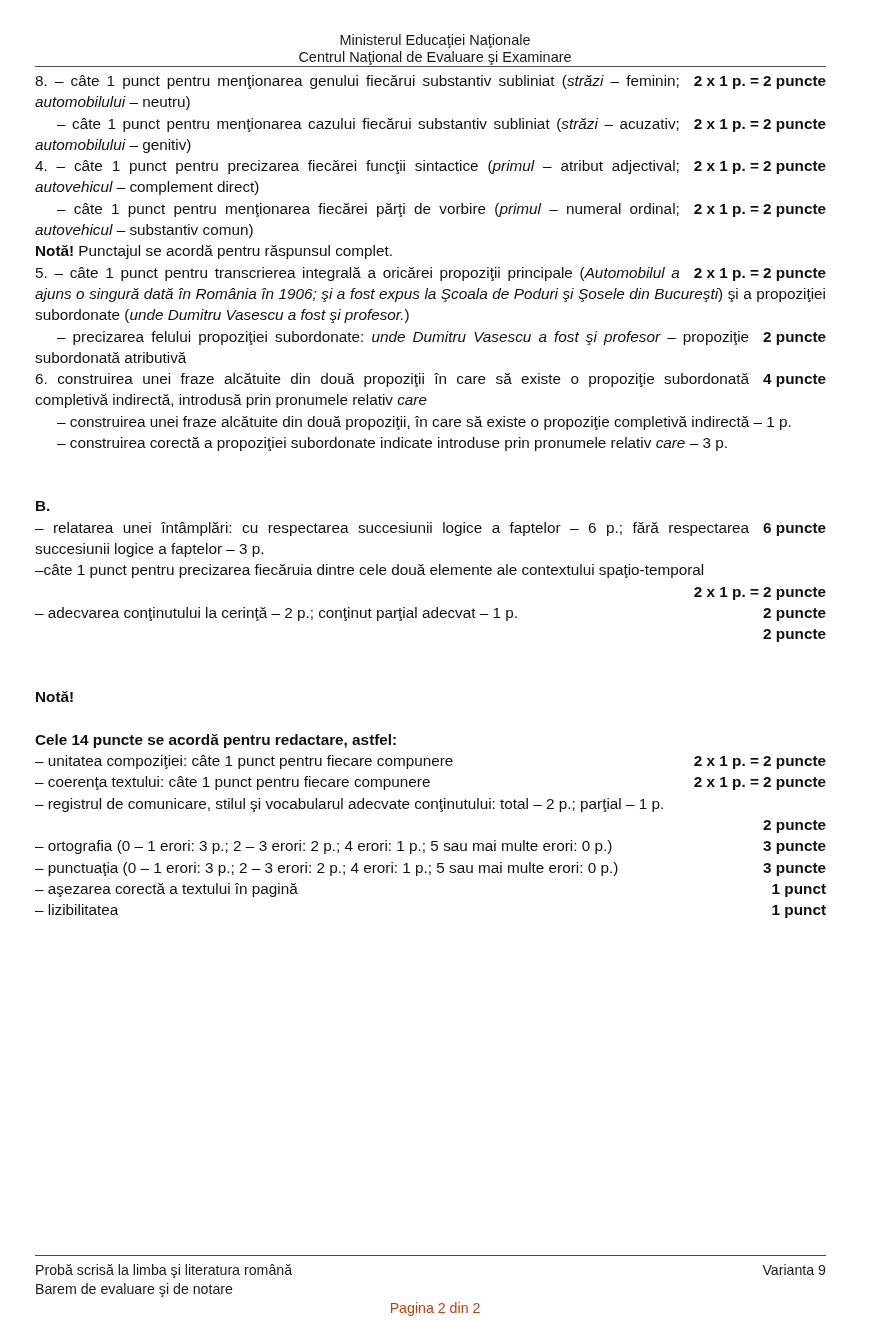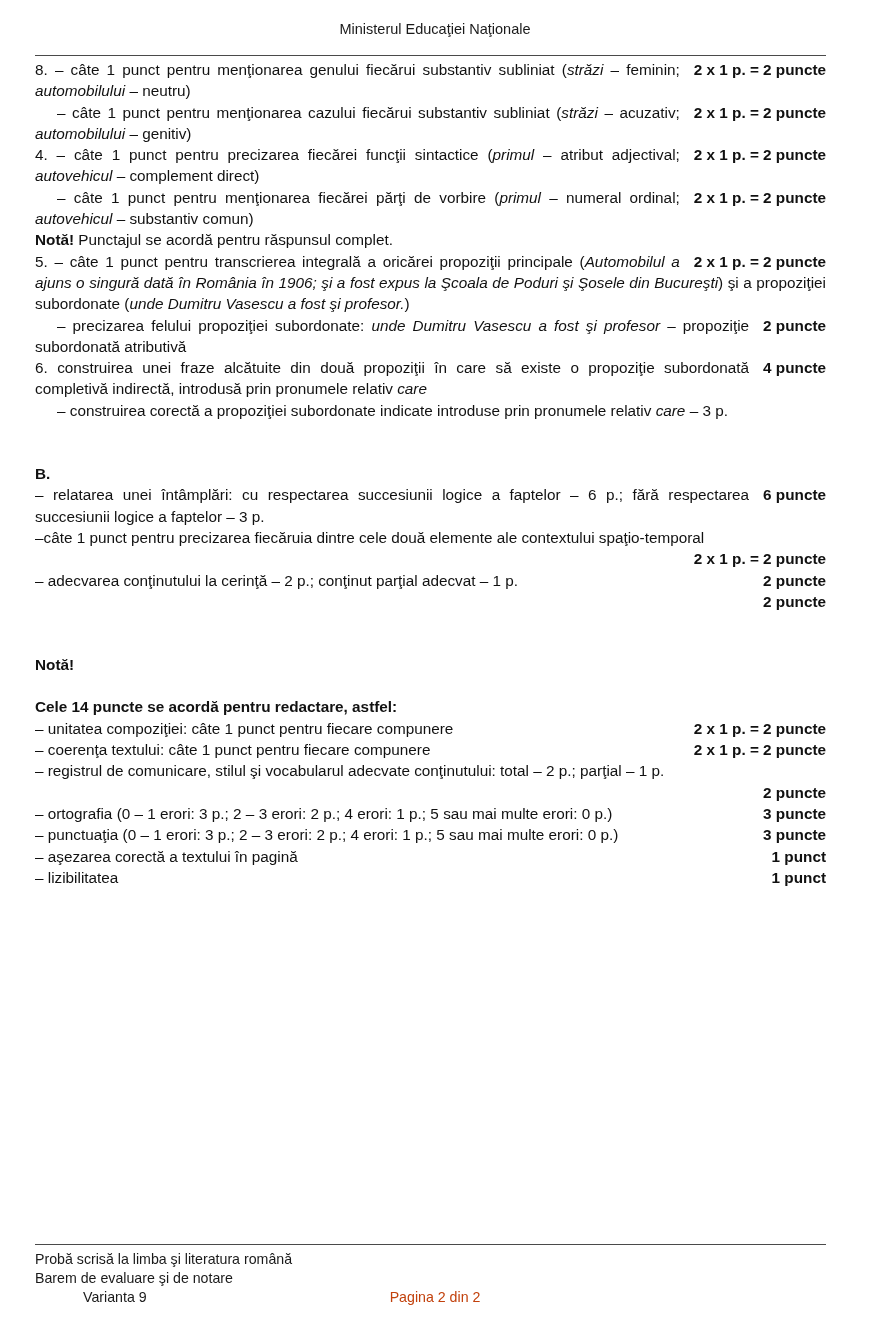--- a/index.html
+++ b/index.html
@@ -11,21 +11,21 @@
     width: 870px;
     height: 1320px;
     position: relative;
     font-family: "Liberation Sans", sans-serif;
     color: #111111;
     overflow: hidden;
   }
 
   .page {
     position: absolute;
-    left: 0; top: 1px;
+    left: 0; top: 12px;
     width: 870px;
     height: 928px;
   }
 
   
   .doc-header {
     position: absolute;
     left: 35px;
     top: 20px;
     width: 800px;
@@ -111,41 +111,41 @@
     top: 1249px;
     width: 791px;
     font-size: 14.2px;
     line-height: 19px;
     color: #1a1a1a;
   }
   .footer-row {
     display: flex;
     justify-content: space-between;
     align-items: flex-start;
-    flex-direction: column;
   }
   .footer-left div { white-space: nowrap; }
   .footer-right { white-space: nowrap; margin-left: 48px; }
   .footer-page {
     position: absolute;
     left: 35px;
     top: 1288px;
     width: 800px;
     text-align: center;
     font-size: 14.2px;
     color: #c2410c;
   }
 </style>
 </head>
 <body>
 
 <div class="page">
 
   <div class="doc-header">
     <div>Ministerul Educaţiei Naţionale</div>
+    <div>Centrul Naţional de Evaluare şi Examinare</div>
   </div>
   <div class="header-rule"></div>
 
   <div class="content">
 
     <div class="blk">
       <span class="score">2 x 1 p. = 2 puncte</span><span>8. – câte 1 punct pentru menţionarea genului fiecărui substantiv subliniat (</span><em>străzi</em><span> – feminin; </span><em>automobilului</em><span> – neutru)</span>
     </div>
 
     <div class="blk">
@@ -169,20 +169,23 @@
     </div>
 
     <div class="blk">
       <span class="score">2 puncte</span><span class="ind"></span><span>– precizarea felului propoziţiei subordonate: </span><em>unde Dumitru Vasescu a fost şi profesor</em><span> – propoziţie subordonată atributivă</span>
     </div>
 
     <div class="blk">
       <span class="score">4 puncte</span><span>6. construirea unei fraze alcătuite din două propoziţii în care să existe o propoziţie subordonată completivă indirectă, introdusă prin pronumele relativ </span><em>care</em>
     </div>
 
+    <div class="blk">
+      <span class="ind"></span><span>– construirea unei fraze alcătuite din două propoziţii, în care să existe o propoziţie completivă indirectă – 1 p.</span>
+    </div>
 
     <div class="blk nojust">
       <span class="ind"></span><span>– construirea corectă a propoziţiei subordonate indicate introduse prin pronumele relativ </span><em>care</em><span> – 3 p.</span>
     </div>
 
     <div class="gap-md"></div>
 
     <div class="blk nojust bold-line">
       <span>B.</span>
     </div>

